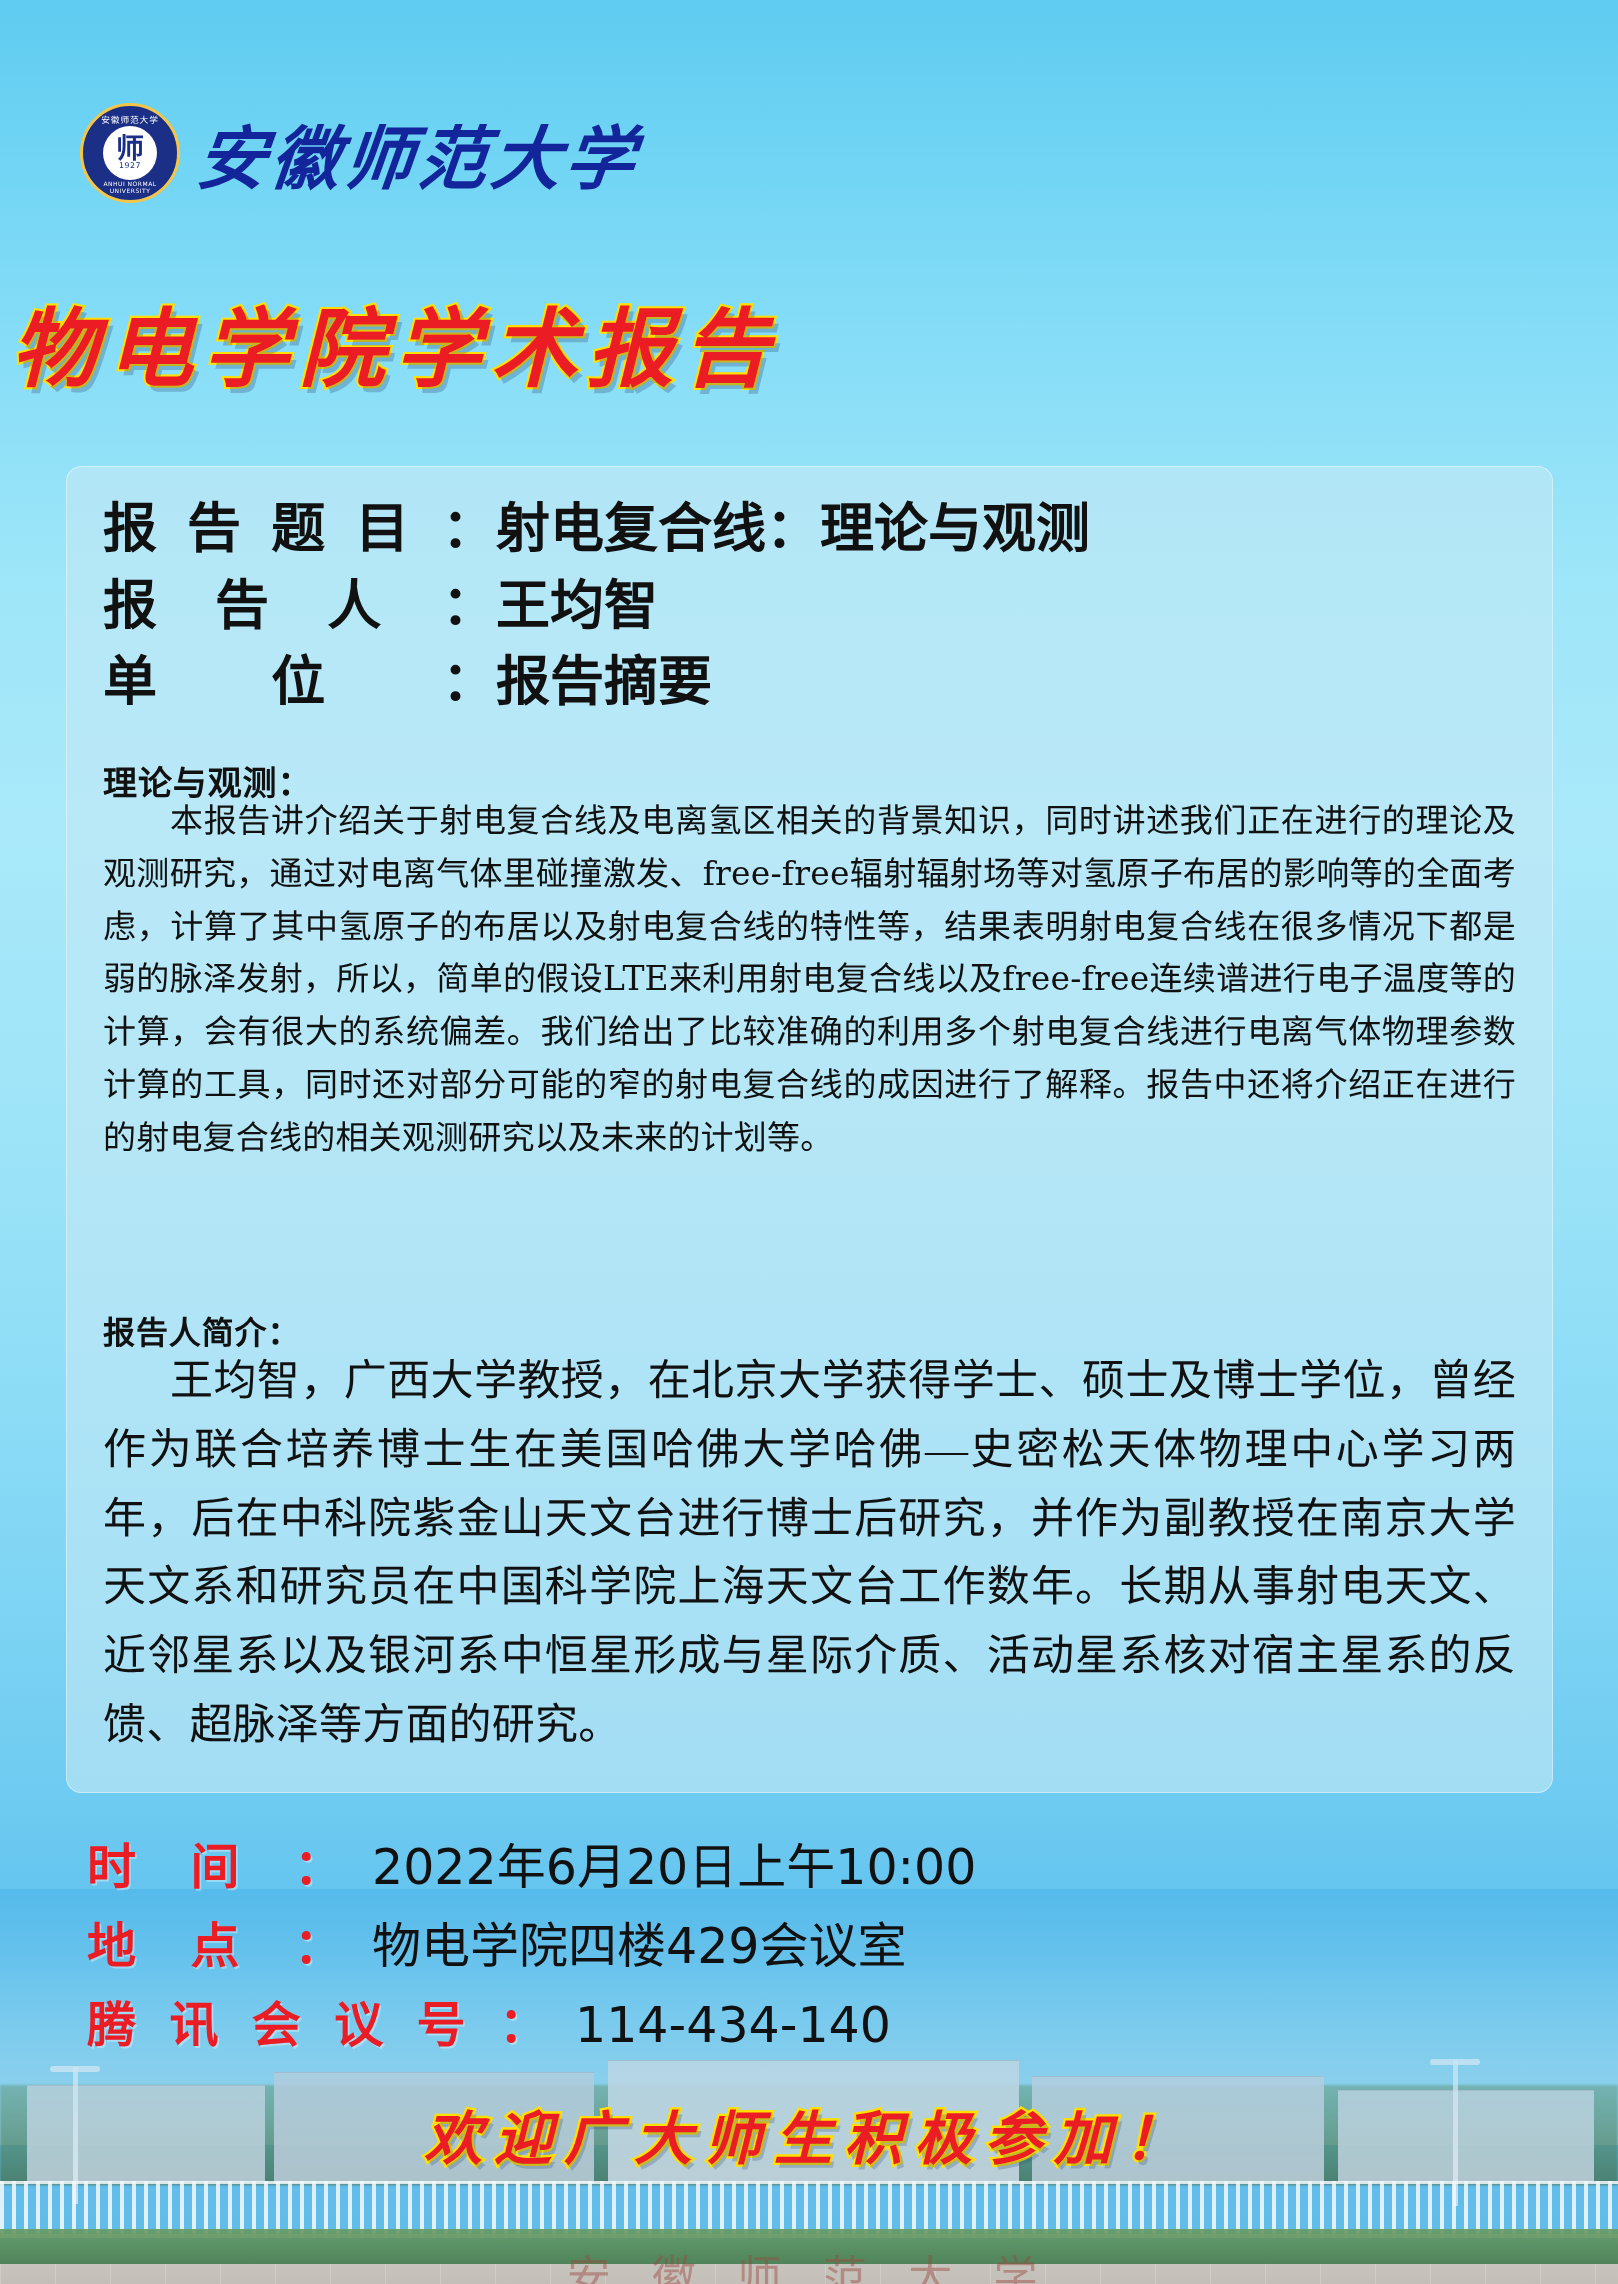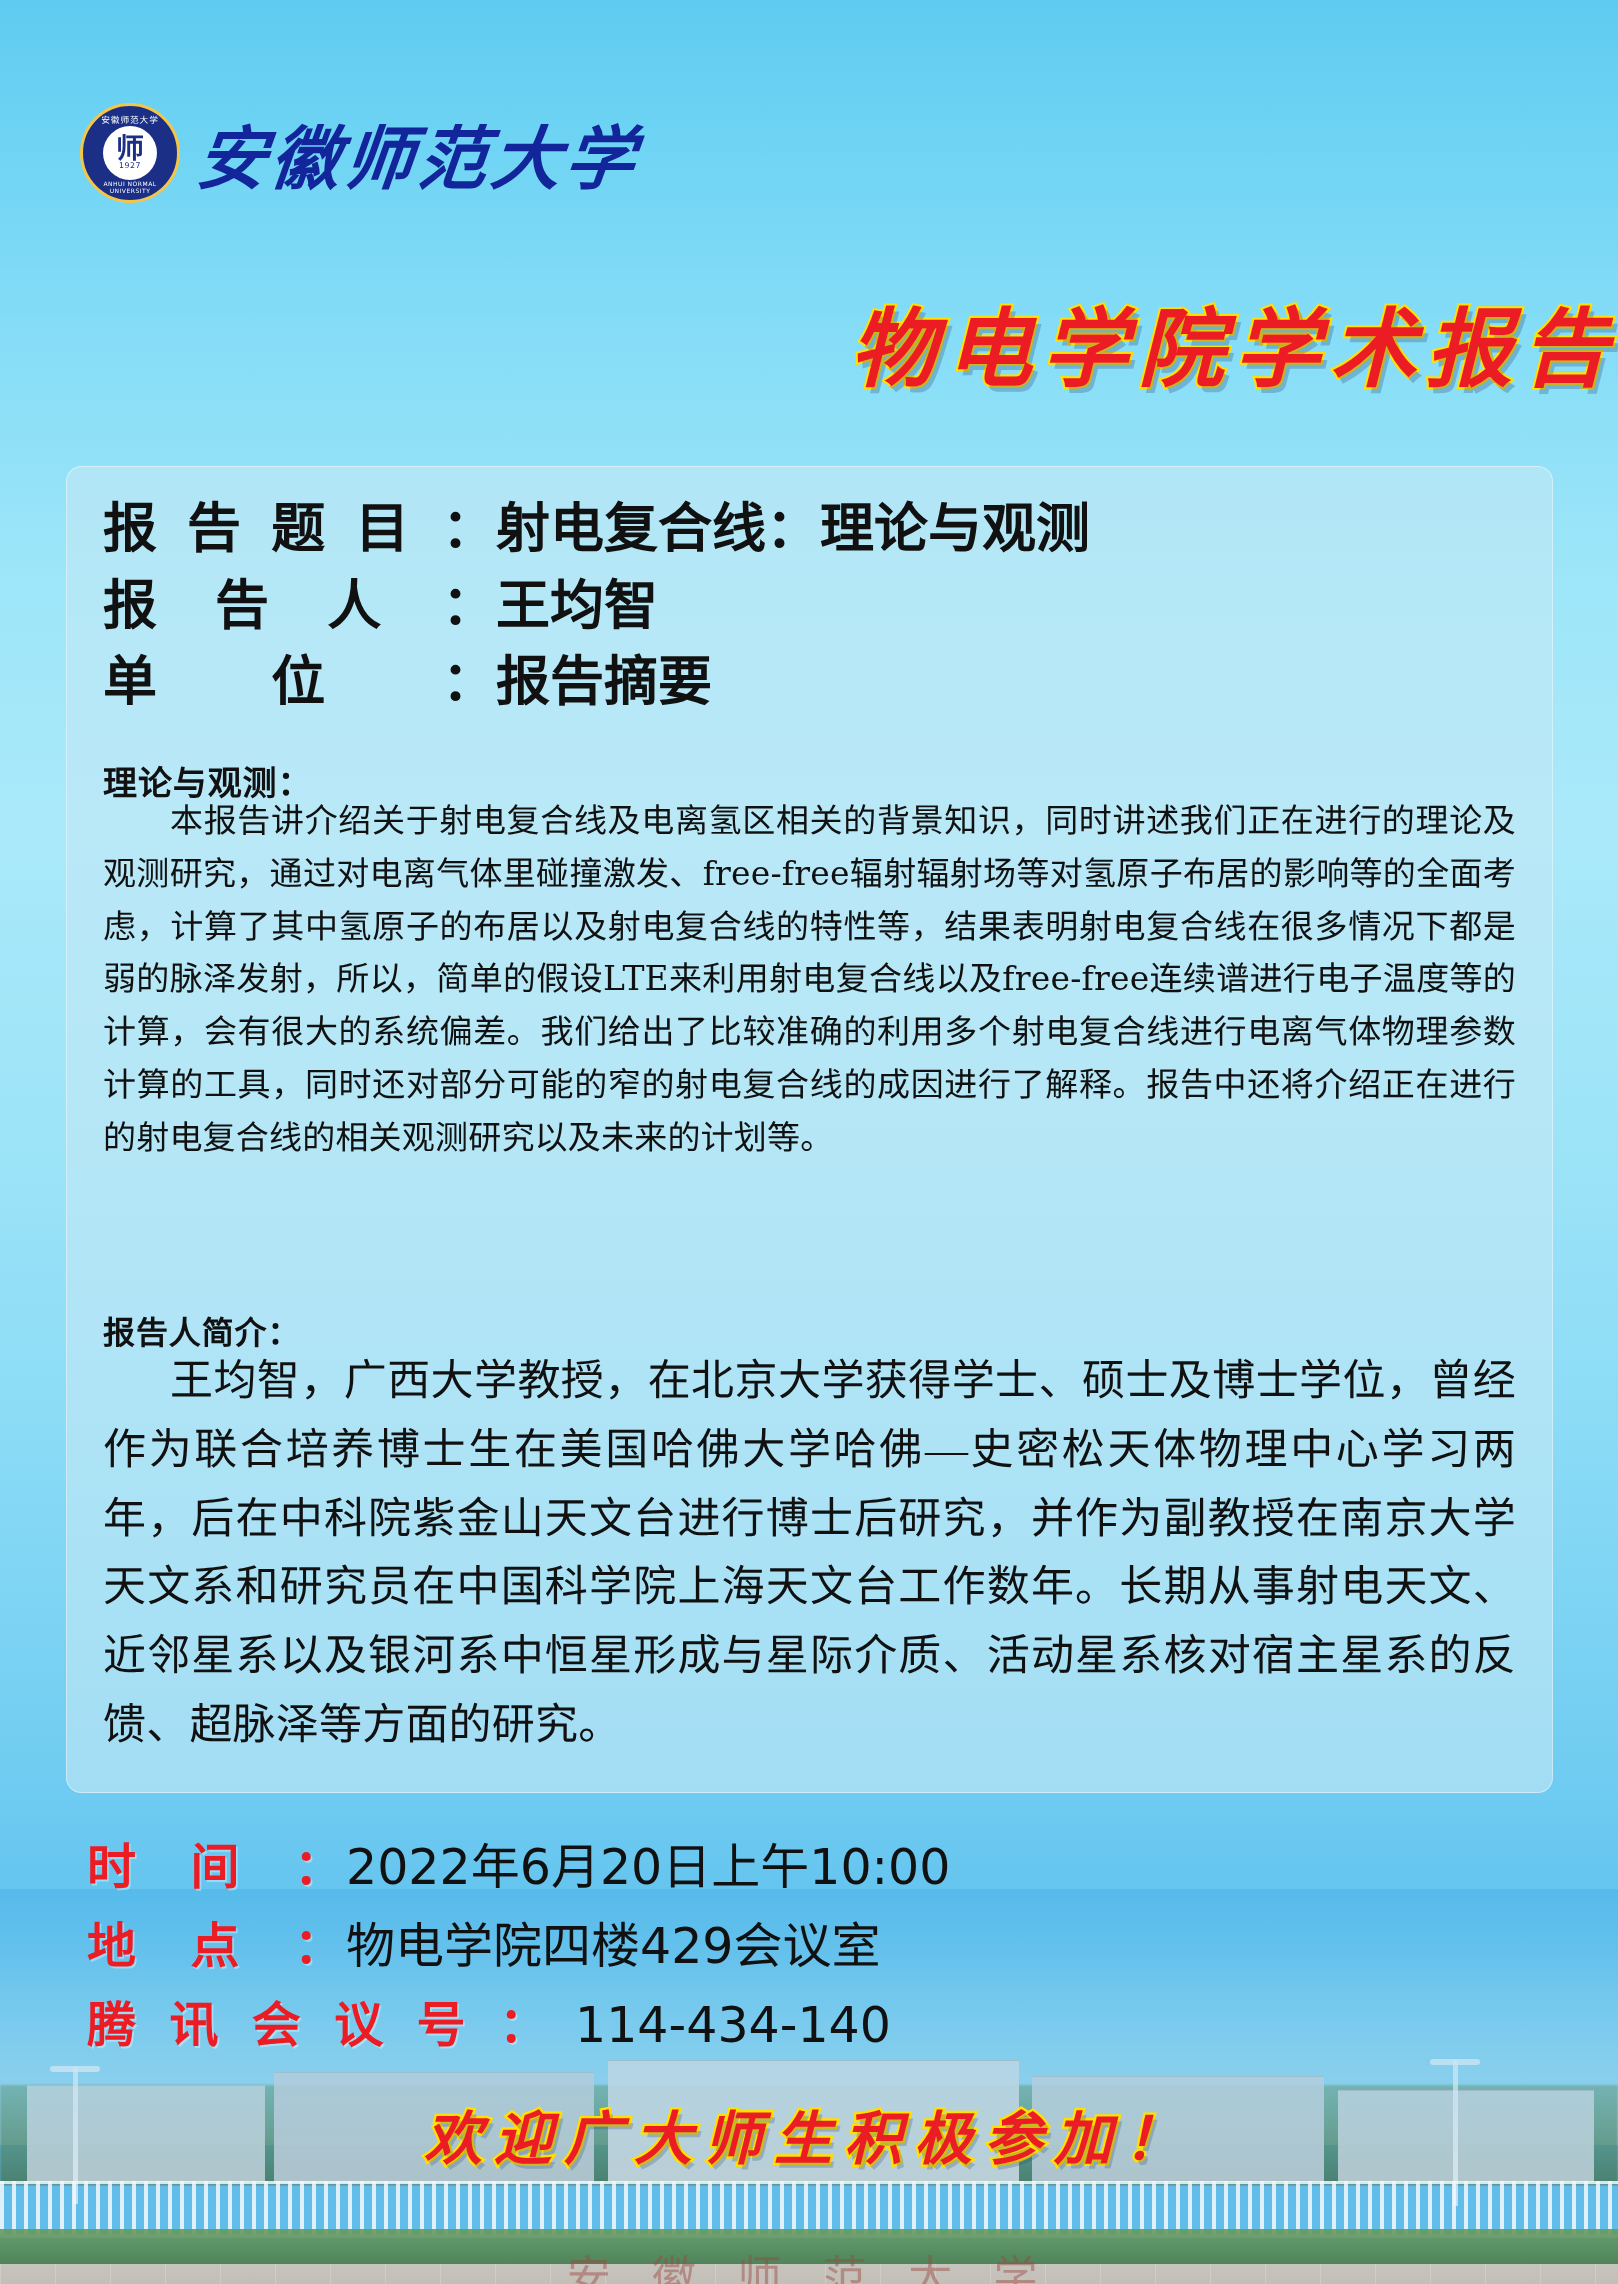--- a/index.html
+++ b/index.html
@@ -193,21 +193,21 @@
     letter-spacing: 4.6px;
     white-space: nowrap;
     transform: skewX(-6deg);
   }
 
   
   .main-title {
     position: absolute;
     left: 11px; right: 0;
     top: 279px;
-    text-align: right;
+    text-align: left;
     font-family: "DejaVu Serif", "Liberation Serif", serif;
     font-size: 86px;
     font-weight: bold;
     font-style: italic;
     letter-spacing: 10px;
     color: #ec1c24;
     -webkit-text-stroke: 4.1px #ffe000;
     paint-order: stroke fill;
     text-shadow:
       0 0 0.9px #ffe000,
@@ -327,21 +327,21 @@
     flex: none;
     text-shadow: 1.8px 1.8px 0 rgba(255,255,255,0.35);
   }
   .logistics .row.time .label,
   .logistics .row.place .label { width: 256px; }
   .logistics .row.meeting .label { width: 461px; }
   .logistics .value {
     color: #111111;
     font-size: 49px;
     font-family: "DejaVu Sans", "Liberation Sans", sans-serif;
-    margin-left: 3px;
+    margin-left: 29px;
   }
   .logistics .row.meeting .value { margin-left: 27px; }
 
   
   .slogan {
     position: absolute;
     left: 0; right: 0;
     top: 2092px;
     text-align: center;
     font-family: "DejaVu Serif", "Liberation Serif", serif;

